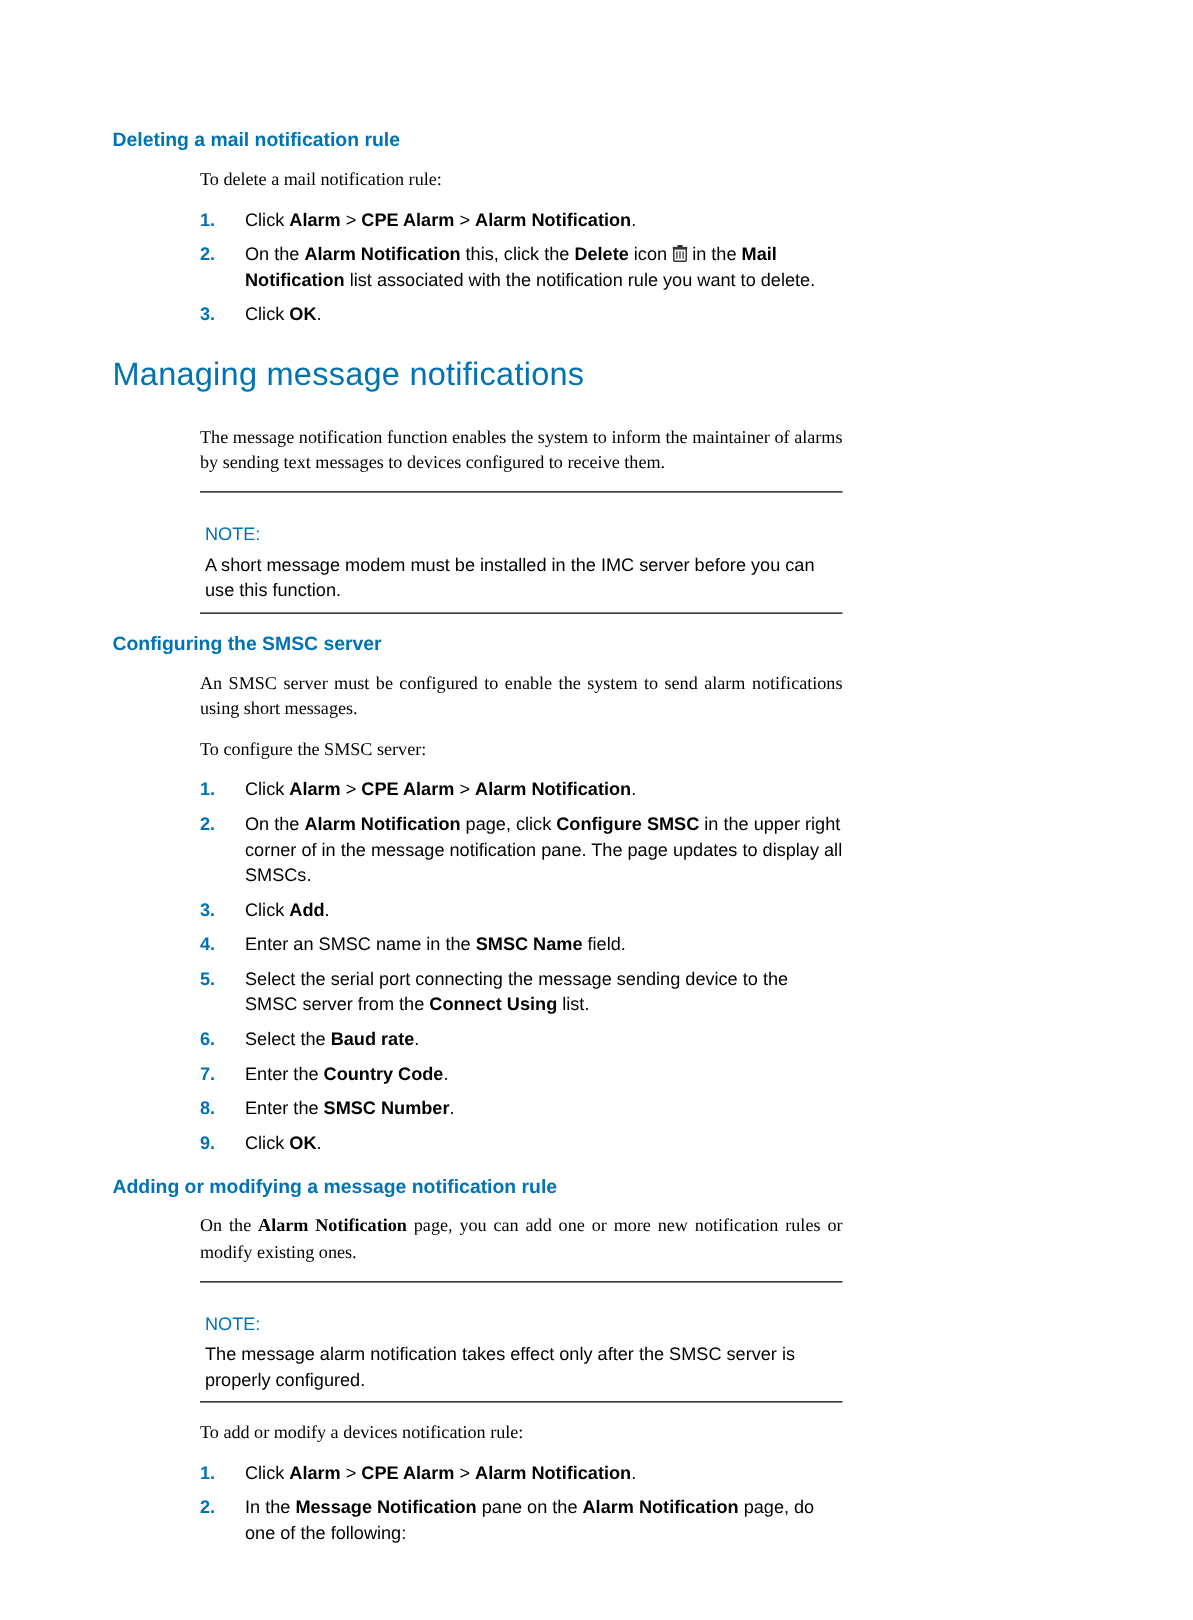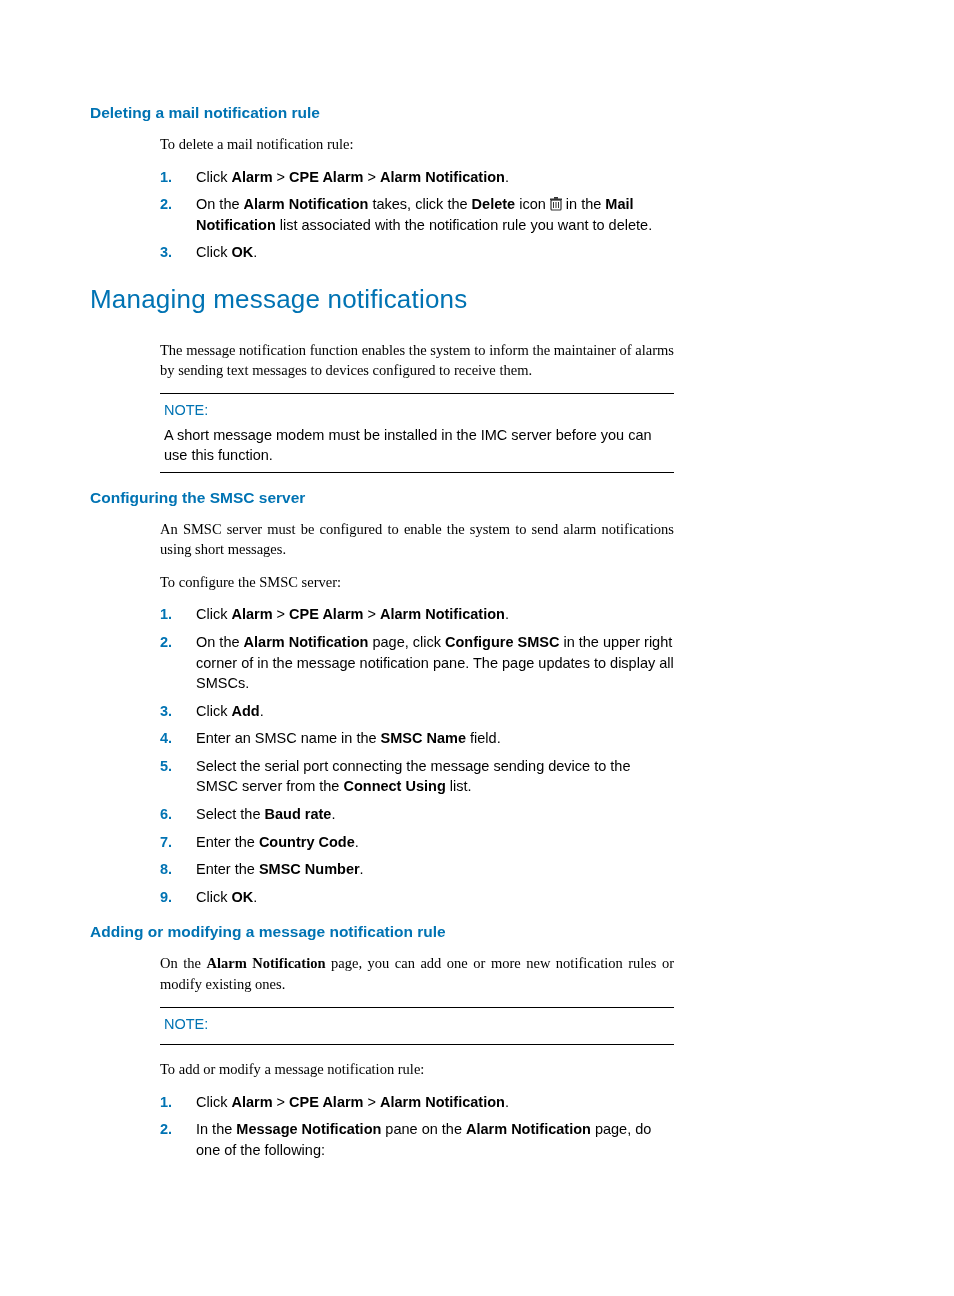--- a/index.html
+++ b/index.html
@@ -64,21 +64,21 @@
     content: "○";
     position: absolute;
     left: 0;
     top: 2px;
     color: #0073b3;
     font-size: 10px;
   }
   b { font-weight: bold; }
   .notebox {
     margin: 8px 0 14px 70px;
-    padding: 6px 4px 6px 4px;
+    padding: 24px 4px 6px 4px;
     border-top: 1px solid #000;
     border-bottom: 1px solid #000;
   }
   .notebox .note-label {
     color: #0073b3;
     margin-bottom: 4px;
   }
   .trash-icon {
     display: inline-block;
     vertical-align: -2px;
@@ -101,21 +101,21 @@
 
   <div class="h3">Deleting a mail notification rule</div>
   <p class="body-indent">To delete a mail notification rule:</p>
   <ol class="num">
     <li>
       <span class="marker">1.</span>
       <span><span>Click </span><b>Alarm</b><span> &gt; </span><b>CPE Alarm</b><span> &gt; </span><b>Alarm Notification</b><span>.</span></span>
     </li>
     <li>
       <span class="marker">2.</span>
-      <span><span>On the </span><b>Alarm Notification</b><span> takes, click the </span><b>Delete</b><span> icon </span><span class="trash-icon"><svg viewBox="0 0 12 14" width="12" height="14">
+      <span><span>On the </span><b>Alarm Notification</b><span> this, click the </span><b>Delete</b><span> icon </span><span class="trash-icon"><svg viewBox="0 0 12 14" width="12" height="14">
               <rect x="1" y="3" width="10" height="10" rx="1" fill="none" stroke="#333" stroke-width="1.2"></rect>
               <line x1="3.5" y1="5" x2="3.5" y2="11" stroke="#333" stroke-width="1"></line>
               <line x1="6" y1="5" x2="6" y2="11" stroke="#333" stroke-width="1"></line>
               <line x1="8.5" y1="5" x2="8.5" y2="11" stroke="#333" stroke-width="1"></line>
               <rect x="0" y="1.5" width="12" height="1.8" fill="#333"></rect>
               <rect x="4" y="0" width="4" height="1.8" fill="#333"></rect>
             </svg></span><span> in the </span><b>Mail Notification</b><span> list associated with the notification rule you want to delete.</span></span>
     </li>
     <li>
       <span class="marker">3.</span>
@@ -171,22 +171,23 @@
       <span><span>Click </span><b>OK</b><span>.</span></span>
     </li>
   </ol>
 
   <div class="h3">Adding or modifying a message notification rule</div>
   <p class="body-indent justify">
     <span>On the </span><b>Alarm Notification</b><span> page, you can add one or more new notification rules or modify existing ones.</span>
   </p>
   <div class="notebox">
     <div class="note-label">NOTE:</div>
+    <div>The message alarm notification takes effect only after the SMSC server is properly configured.</div>
   </div>
-  <p class="body-indent">To add or modify a message notification rule:</p>
+  <p class="body-indent">To add or modify a devices notification rule:</p>
   <ol class="num">
     <li>
       <span class="marker">1.</span>
       <span><span>Click </span><b>Alarm</b><span> &gt; </span><b>CPE Alarm</b><span> &gt; </span><b>Alarm Notification</b><span>.</span></span>
     </li>
     <li>
       <span class="marker">2.</span>
       <span><span>In the </span><b>Message Notification</b><span> pane on the </span><b>Alarm Notification</b><span> page, do one of the following:</span></span>
     </li>
   </ol>

